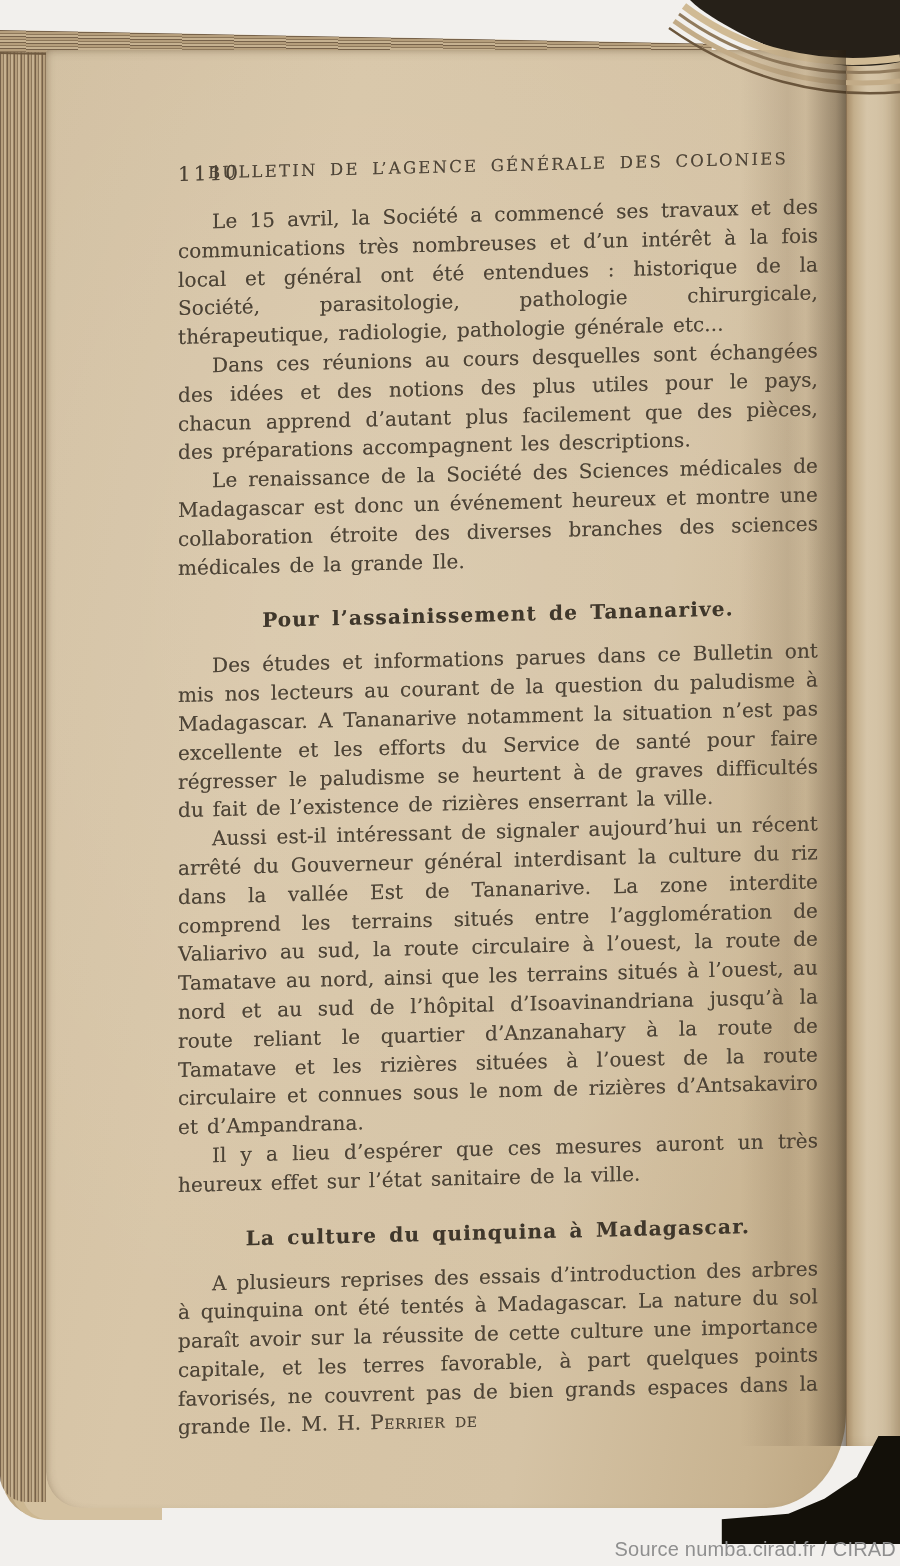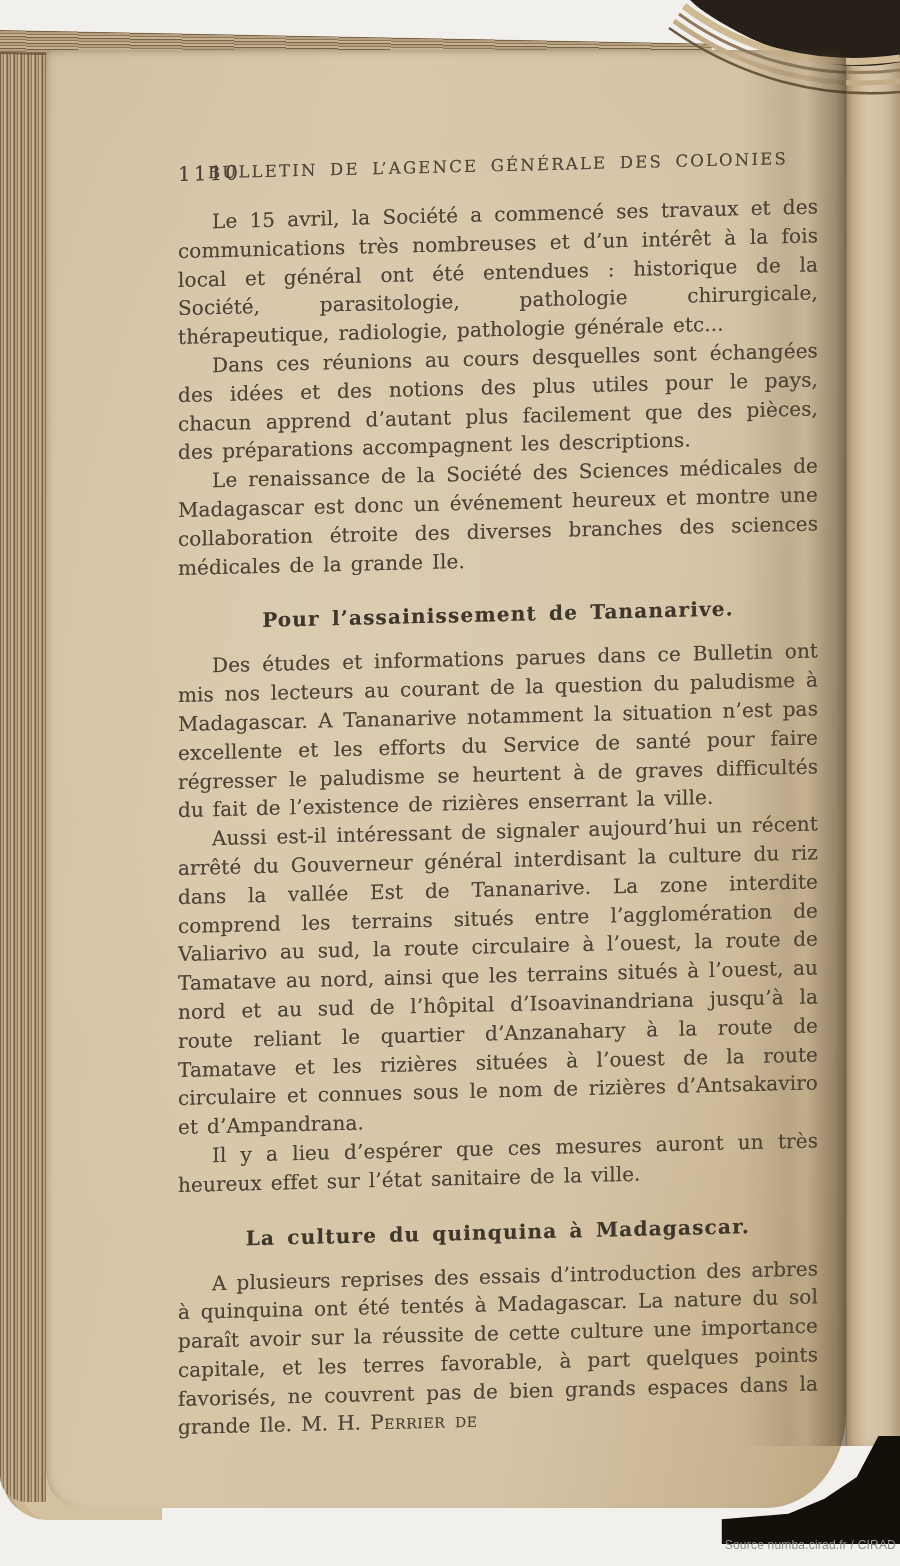--- a/index.html
+++ b/index.html
@@ -81,21 +81,21 @@
   }
   .body h2{
     font-size:20px;line-height:28px;text-align:center;font-weight:bold;
     margin:26px 0 16px;letter-spacing:1.2px;word-spacing:4px;color:#3f372b;
   }
   .sc{font-variant:small-caps;letter-spacing:0.6px;}
   
   .watermark{
     position:absolute;right:4px;top:1538px;
     font-family:"Liberation Sans", sans-serif;
-    font-size:12px;color:#8f8f8f;letter-spacing:0.2px;
+    font-size:20px;color:#8f8f8f;letter-spacing:0.2px;
   }
 </style>
 </head>
 <body>
 
 <div class="stage">
 
   <div class="fan fan1"></div>
   <div class="fan fan2"></div>
   <div class="fan fan3"></div>

